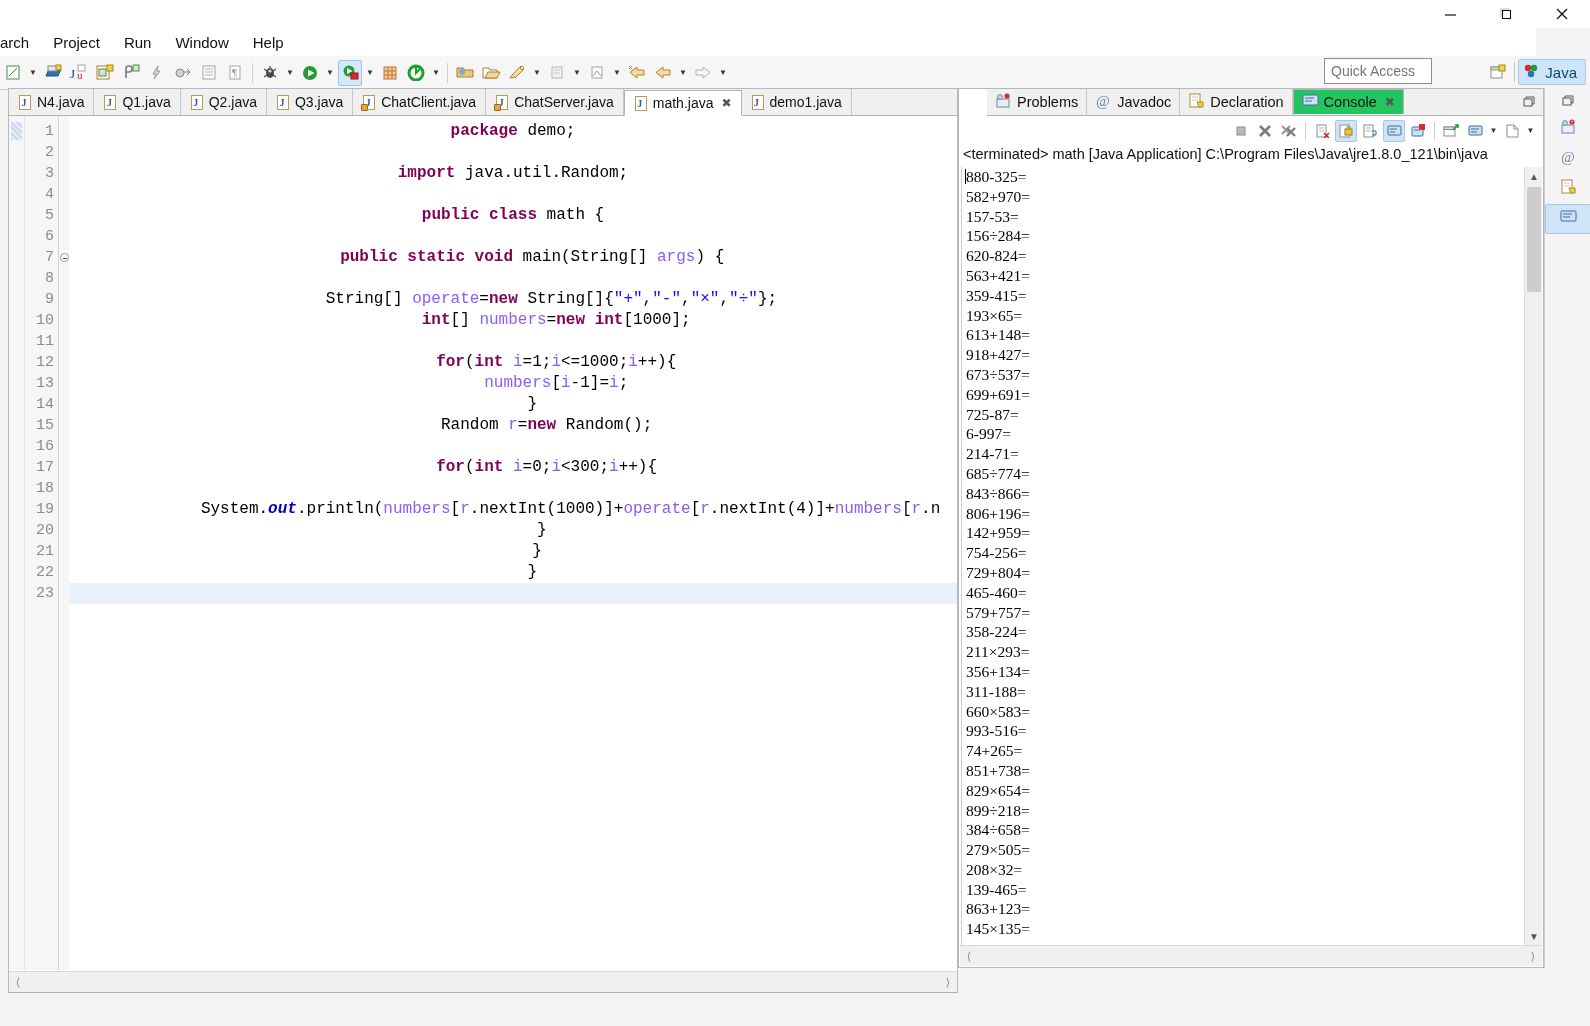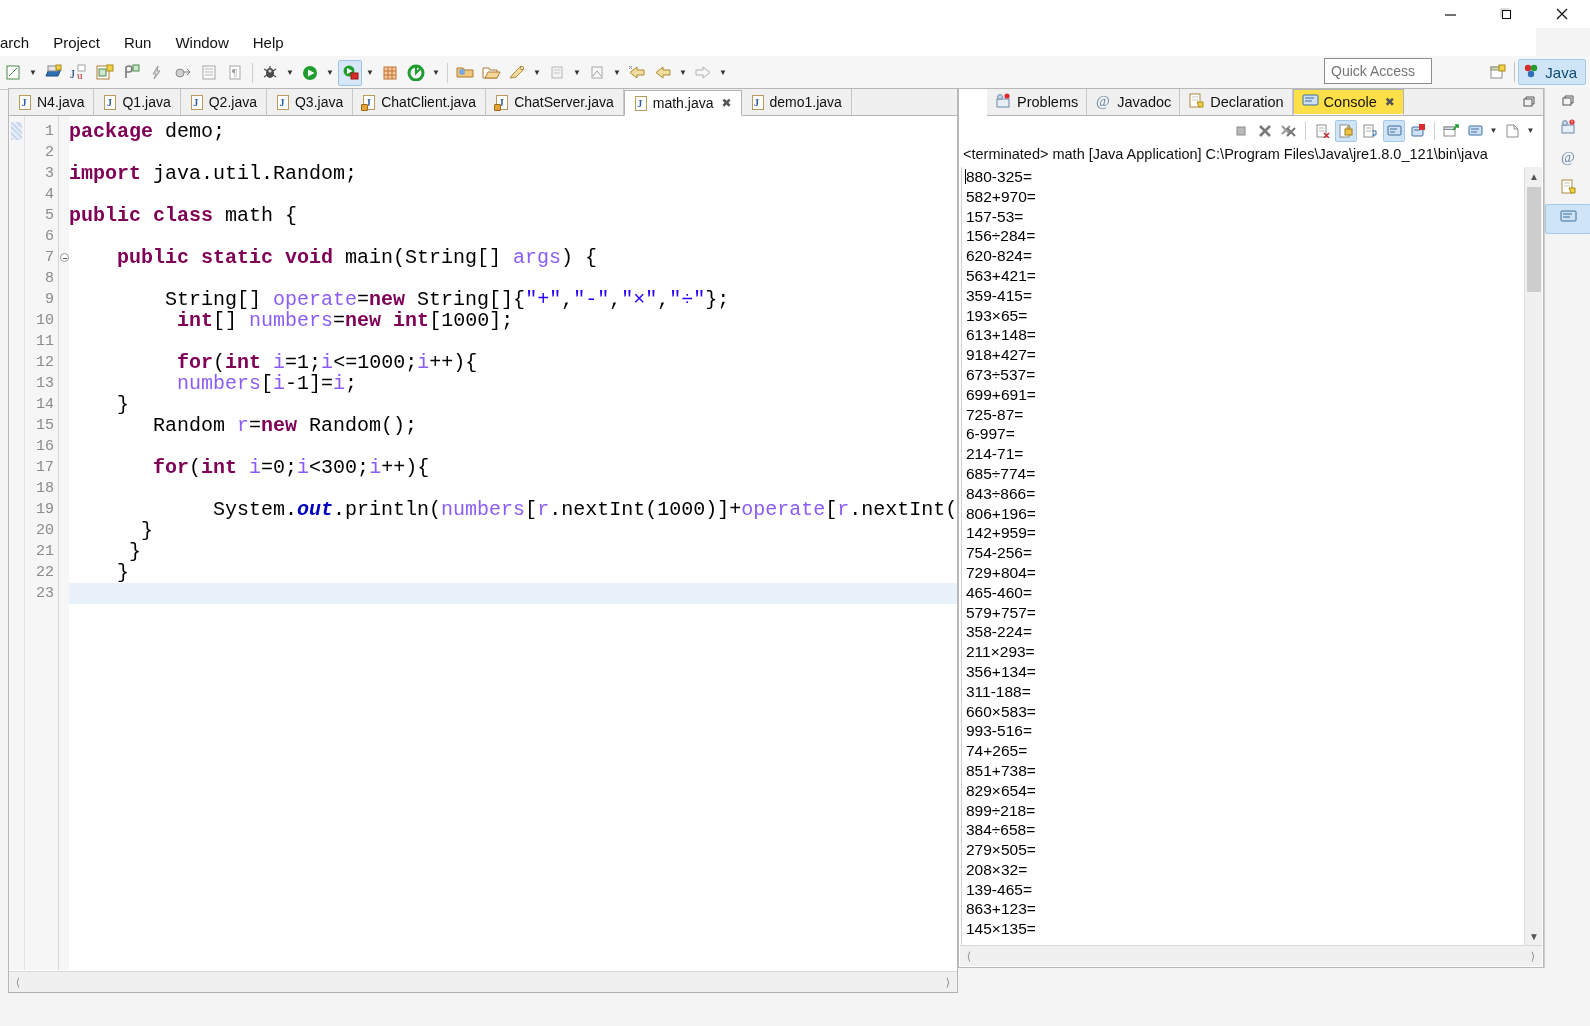--- a/index.html
+++ b/index.html
@@ -136,22 +136,22 @@
   }
   .fold-marker::after {
     content:""; position: absolute; left: 1.5px; top: 3.5px; width: 4px; height: 1px; background: #555;
   }
 
   .code-lines {
     position: absolute; left: 60px; top: 0; right: 0; bottom: 22px; overflow: hidden;
   }
   .cline {
     position: absolute; left: 0; right: 0; height: 21px; line-height: 21px;
-    font-family: "Liberation Mono", monospace; font-size: 20px;
-    color: #000; white-space: pre;
+    font-family: "Liberation Mono", monospace; font-size: 16px;
+    color: #000; white-space: pre; text-align: center;
   }
   .cline.current { background: #e9f1fb; }
   .kw { color: #7f0055; font-weight: bold; }
   .str { color: #2a00ff; }
   .fld { color: #0000c0; font-style: italic; font-weight: bold; }
   .loc { color: #8b5cf6; }
   .pl  { color: #000; }
 
   .hsb-h {
     position: absolute; left: 0; right: 0; bottom: 0; height: 21px;
@@ -171,21 +171,21 @@
     background: #f0f0f0; display: flex; align-items: flex-start;
     border-bottom: 1px solid #b4b4b4;
     margin-left: 28px;
   }
   .vtab {
     display: flex; align-items: center; gap: 5px;
     height: 26px; padding: 0 8px; font-size: 14.5px; color: #111; white-space: nowrap;
     border-right: 1px solid #c8c8c8;
   }
   .vtab.active {
-    background: #fde047; border-top: 1px solid #b4b4b4; border-left: 1px solid #b4b4b4;
+    background: #22c55e; border-top: 1px solid #b4b4b4; border-left: 1px solid #b4b4b4;
     border-right: 1px solid #b4b4b4; border-bottom: 1px solid #fff; margin-bottom: -1px;
   }
   .vtab .cls { font-size: 12px; color: #555; margin-left: 3px; }
   .vtab-max {
     position: absolute; right: 6px; top: 5px; width: 16px; height: 16px;
     display: flex; align-items: center; justify-content: center;
   }
   .console-toolbar {
     position: absolute; left: 0; top: 27px; right: 0; height: 29px;
     background: #fff; display: flex; align-items: center; justify-content: flex-end;
@@ -199,21 +199,21 @@
 
   .console-title {
     position: absolute; left: 4px; top: 57px; right: 20px; height: 20px;
     font-size: 14.5px; color: #111; white-space: nowrap; overflow: hidden;
   }
   .console-out {
     position: absolute; left: 2px; top: 78px; right: 22px; bottom: 22px;
     overflow: hidden; background: #fff; border-left: 1px solid #d0d0d0;
   }
   .coline {
-    font-family: Liberation Sans, sans-serif; font-size: 15.5px;
+    font-family: Liberation Serif, serif; font-size: 15.5px;
     line-height: 19.8px; color: #000; white-space: pre; padding-left: 4px;
   }
   .caret {
     position: absolute; left: 3px; top: 2px; width: 1px; height: 15px; background: #000;
   }
   .vsb {
     position: absolute; right: 1px; top: 78px; bottom: 22px; width: 18px;
     background: #f0f0f0; border-left: 1px solid #dcdcdc;
   }
   .vsb .up, .vsb .dn {

